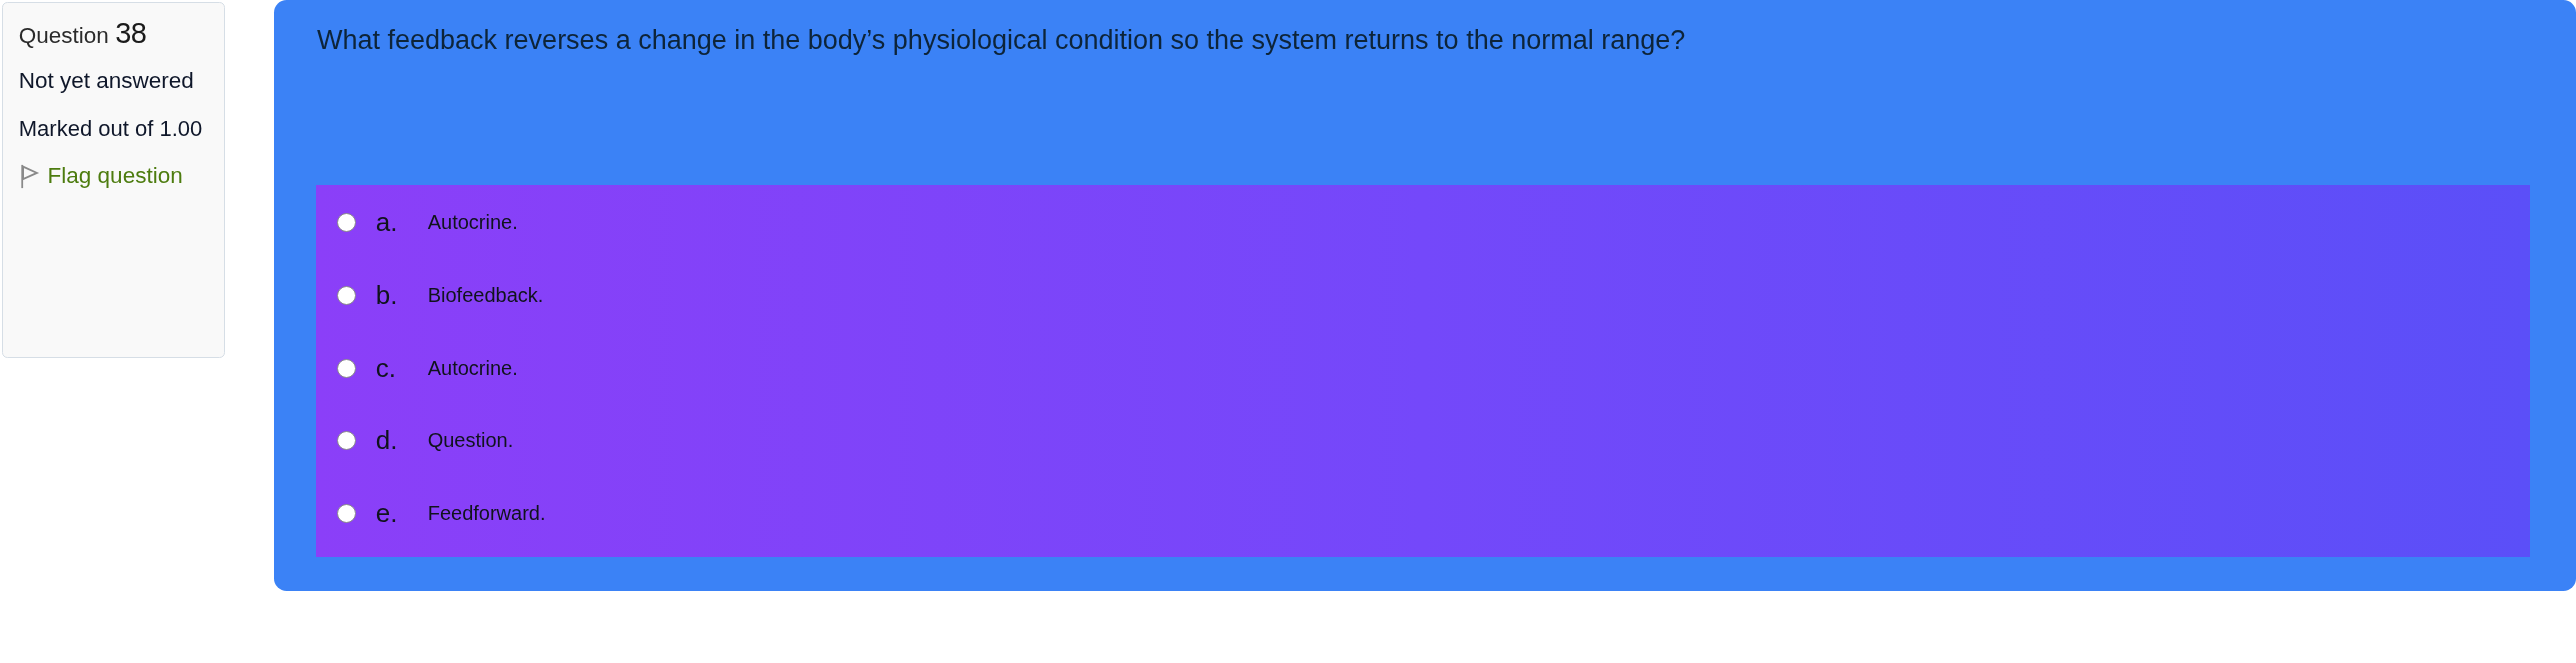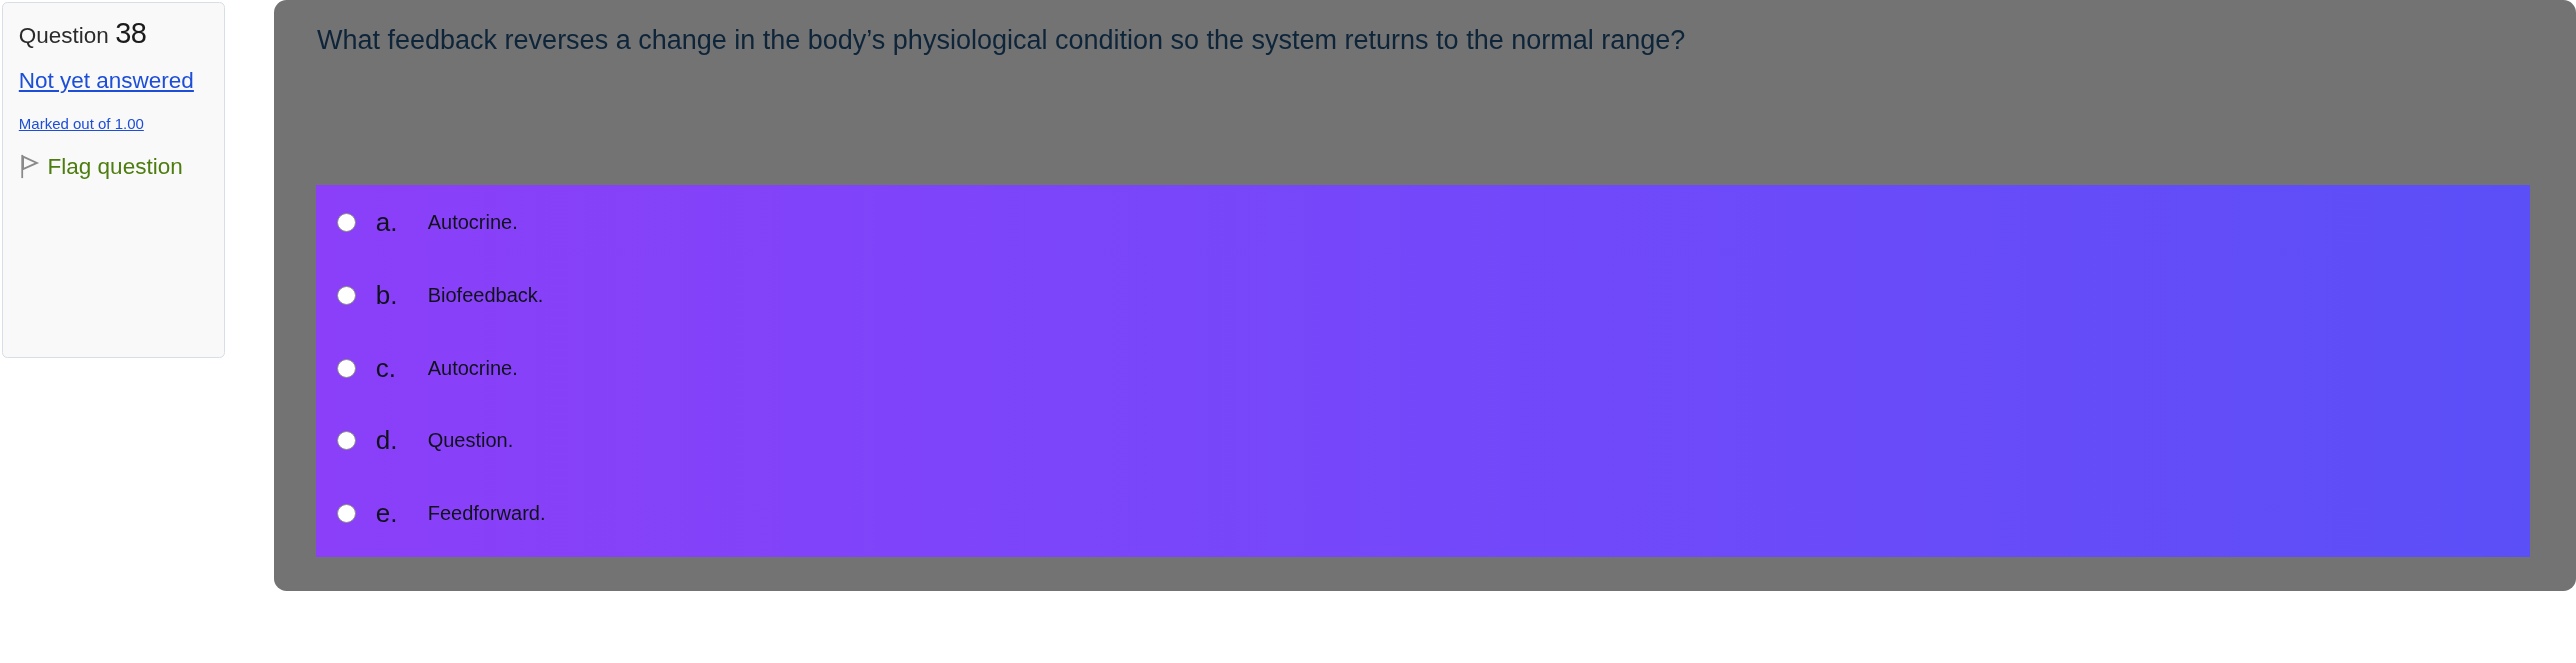--- a/index.html
+++ b/index.html
@@ -29,24 +29,23 @@
     width: 223px;
     height: 356px;
     box-sizing: border-box;
     background: #f9f9f9;
     border: 1.8px solid #d6dee6;
     border-radius: 5.4px;
     padding: 14.4px 14.4px 10.8px 16px;
   }
 
   .info-line {
-    color: #1d4ed8;
+    color: #0f172a;
     line-height: 1.32;
     margin-bottom: 18px;
-    text-decoration: underline;
   }
 
   .qno-line {
     font-size: 22.5px;
     margin-bottom: 16px;
     white-space: nowrap;
   }
   .qno-label {
     font-size: 22.5px;
     font-weight: 400;
@@ -58,21 +57,21 @@
     font-weight: 400;
     color: #1b1b1b;
     letter-spacing: -0.4px;
   }
 
   .state-line {
     font-size: 22.5px;
     font-weight: 400;
   }
   .marks-line {
-    font-size: 15px;
+    font-size: 22px;
     font-weight: 400;
   }
 
   .flag-line {
     display: flex;
     align-items: flex-start;
     font-size: 22.5px;
     line-height: 1.32;
     margin-bottom: 0;
   }
@@ -89,21 +88,21 @@
   }
 
   
   .content-card {
     position: absolute;
     left: 274px;
     top: 0px;
     width: 2302px;
     height: 591px;
     box-sizing: border-box;
-    background: #737373;
+    background: #3b82f6;
     border-radius: 12.6px;
     padding: 0;
     overflow: hidden;
   }
 
   .qtext {
     position: absolute;
     left: 43px;
     top: 23.4px;
     width: 2194px;

